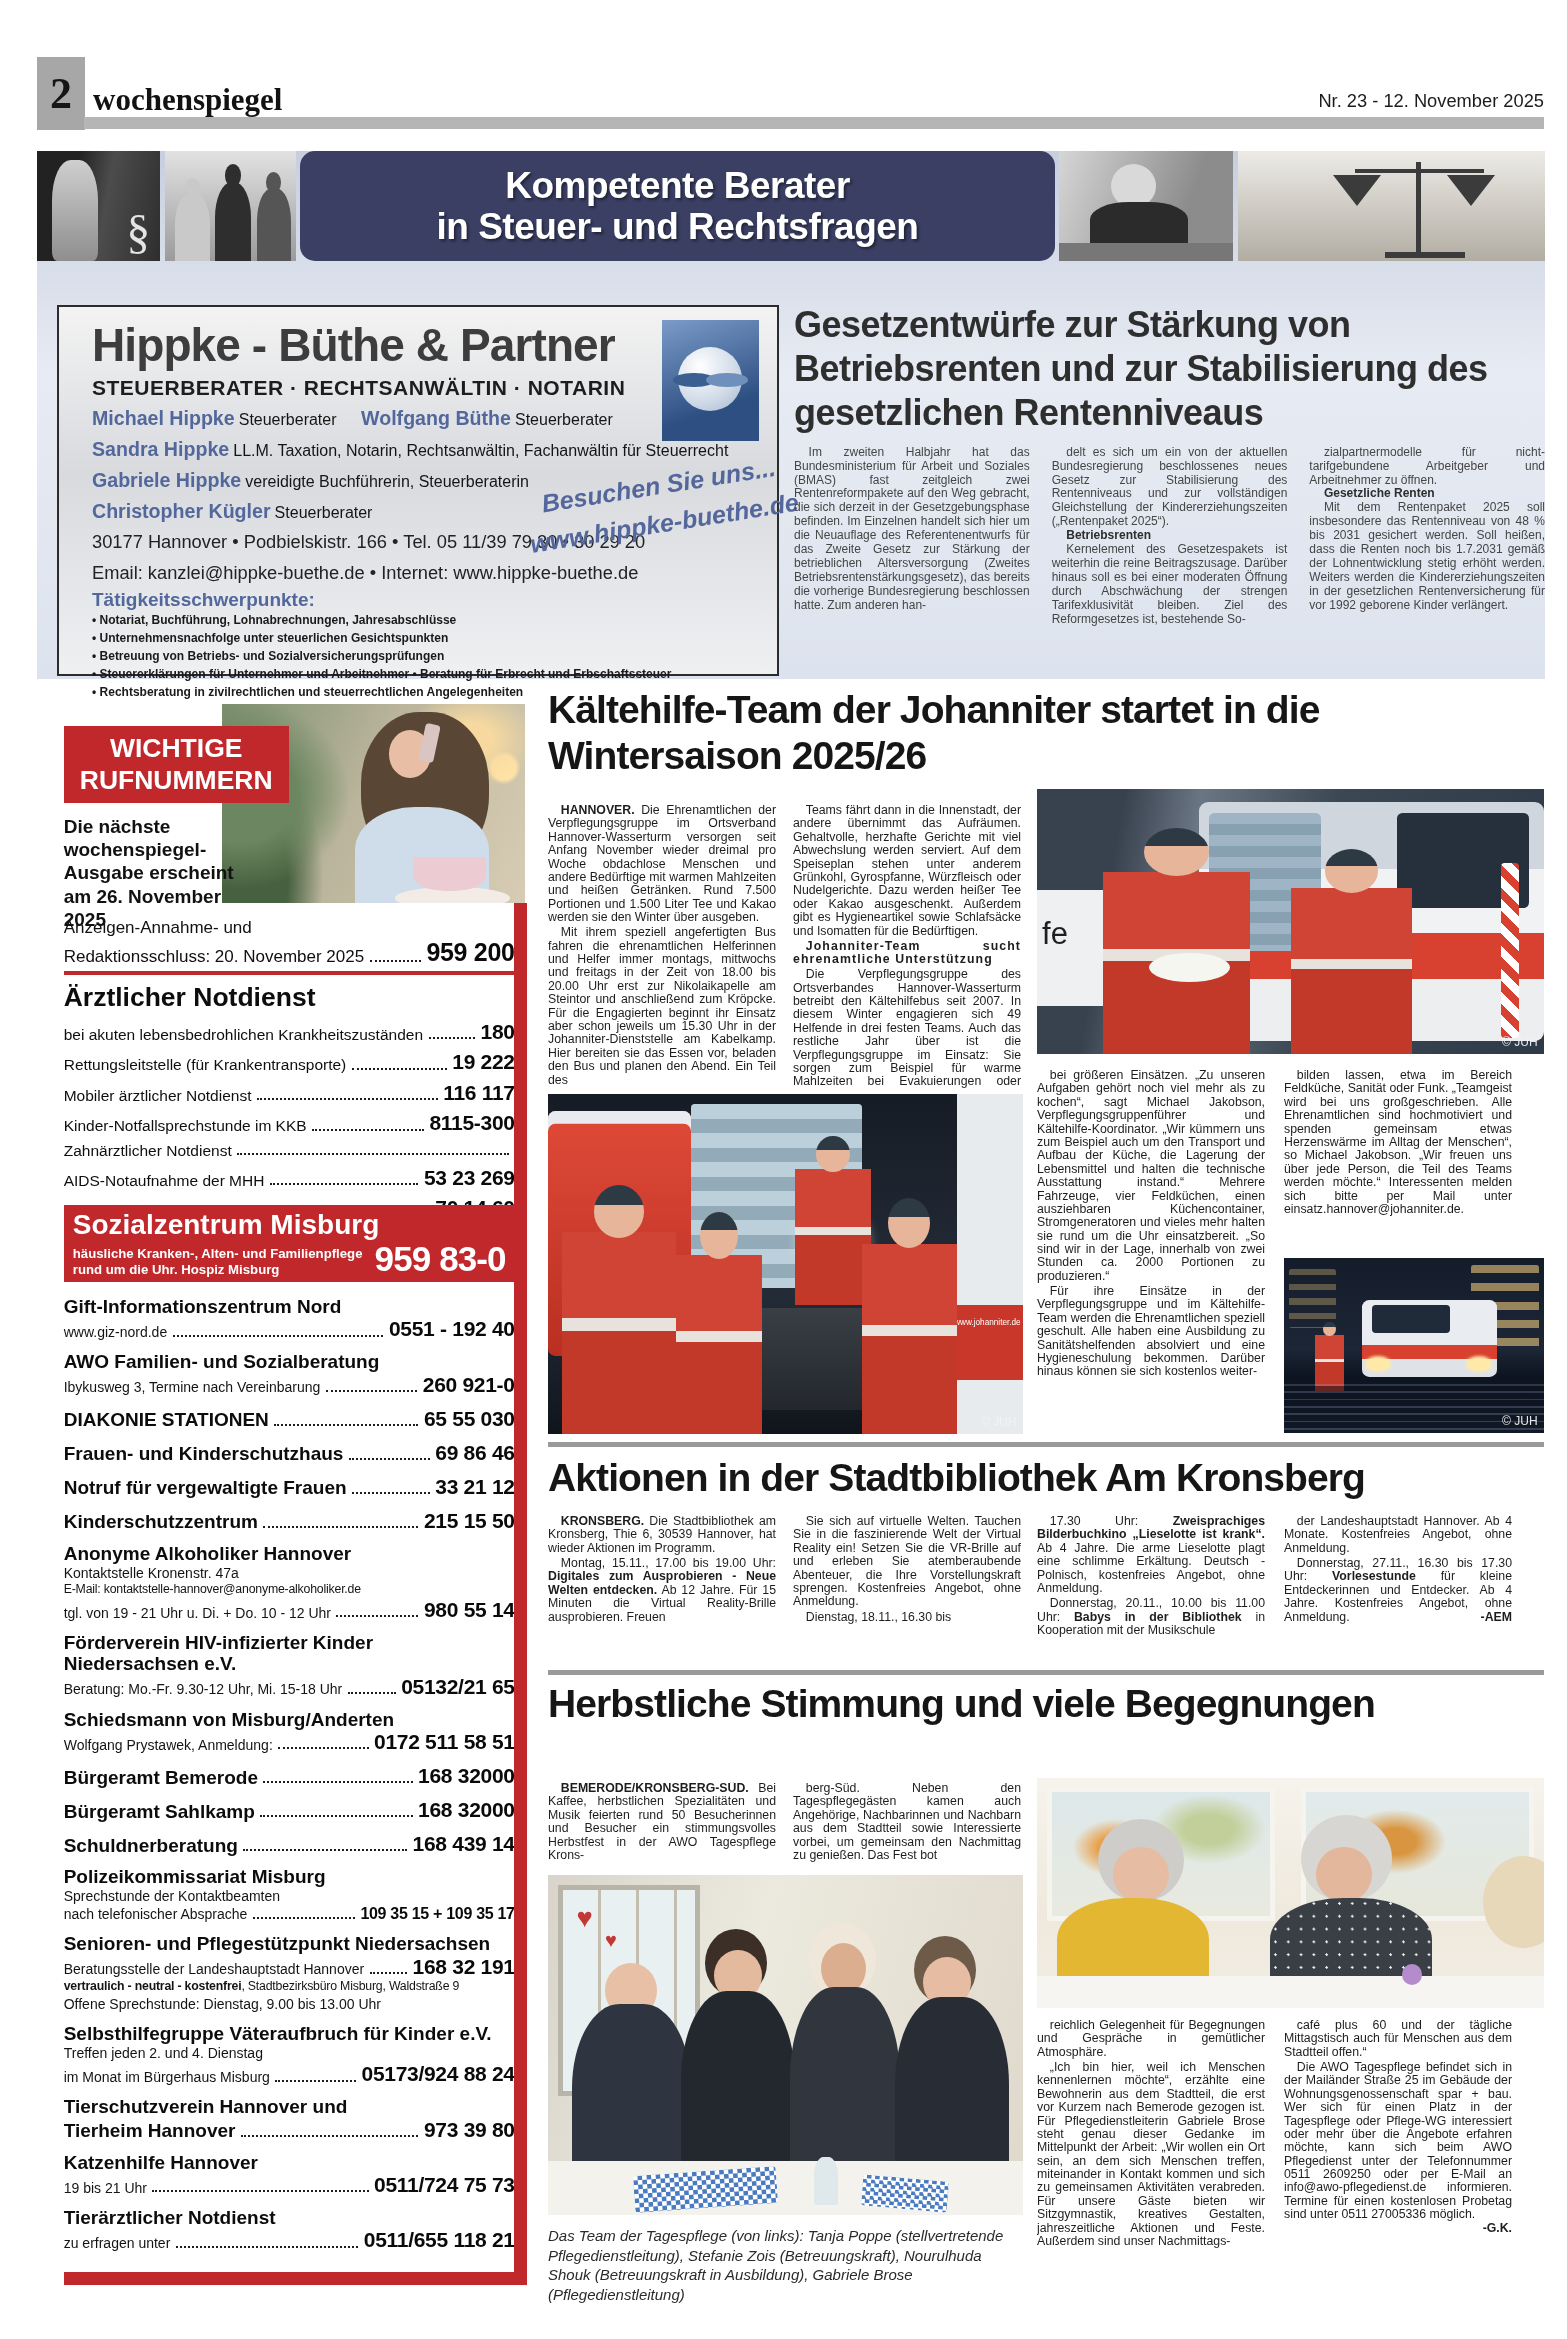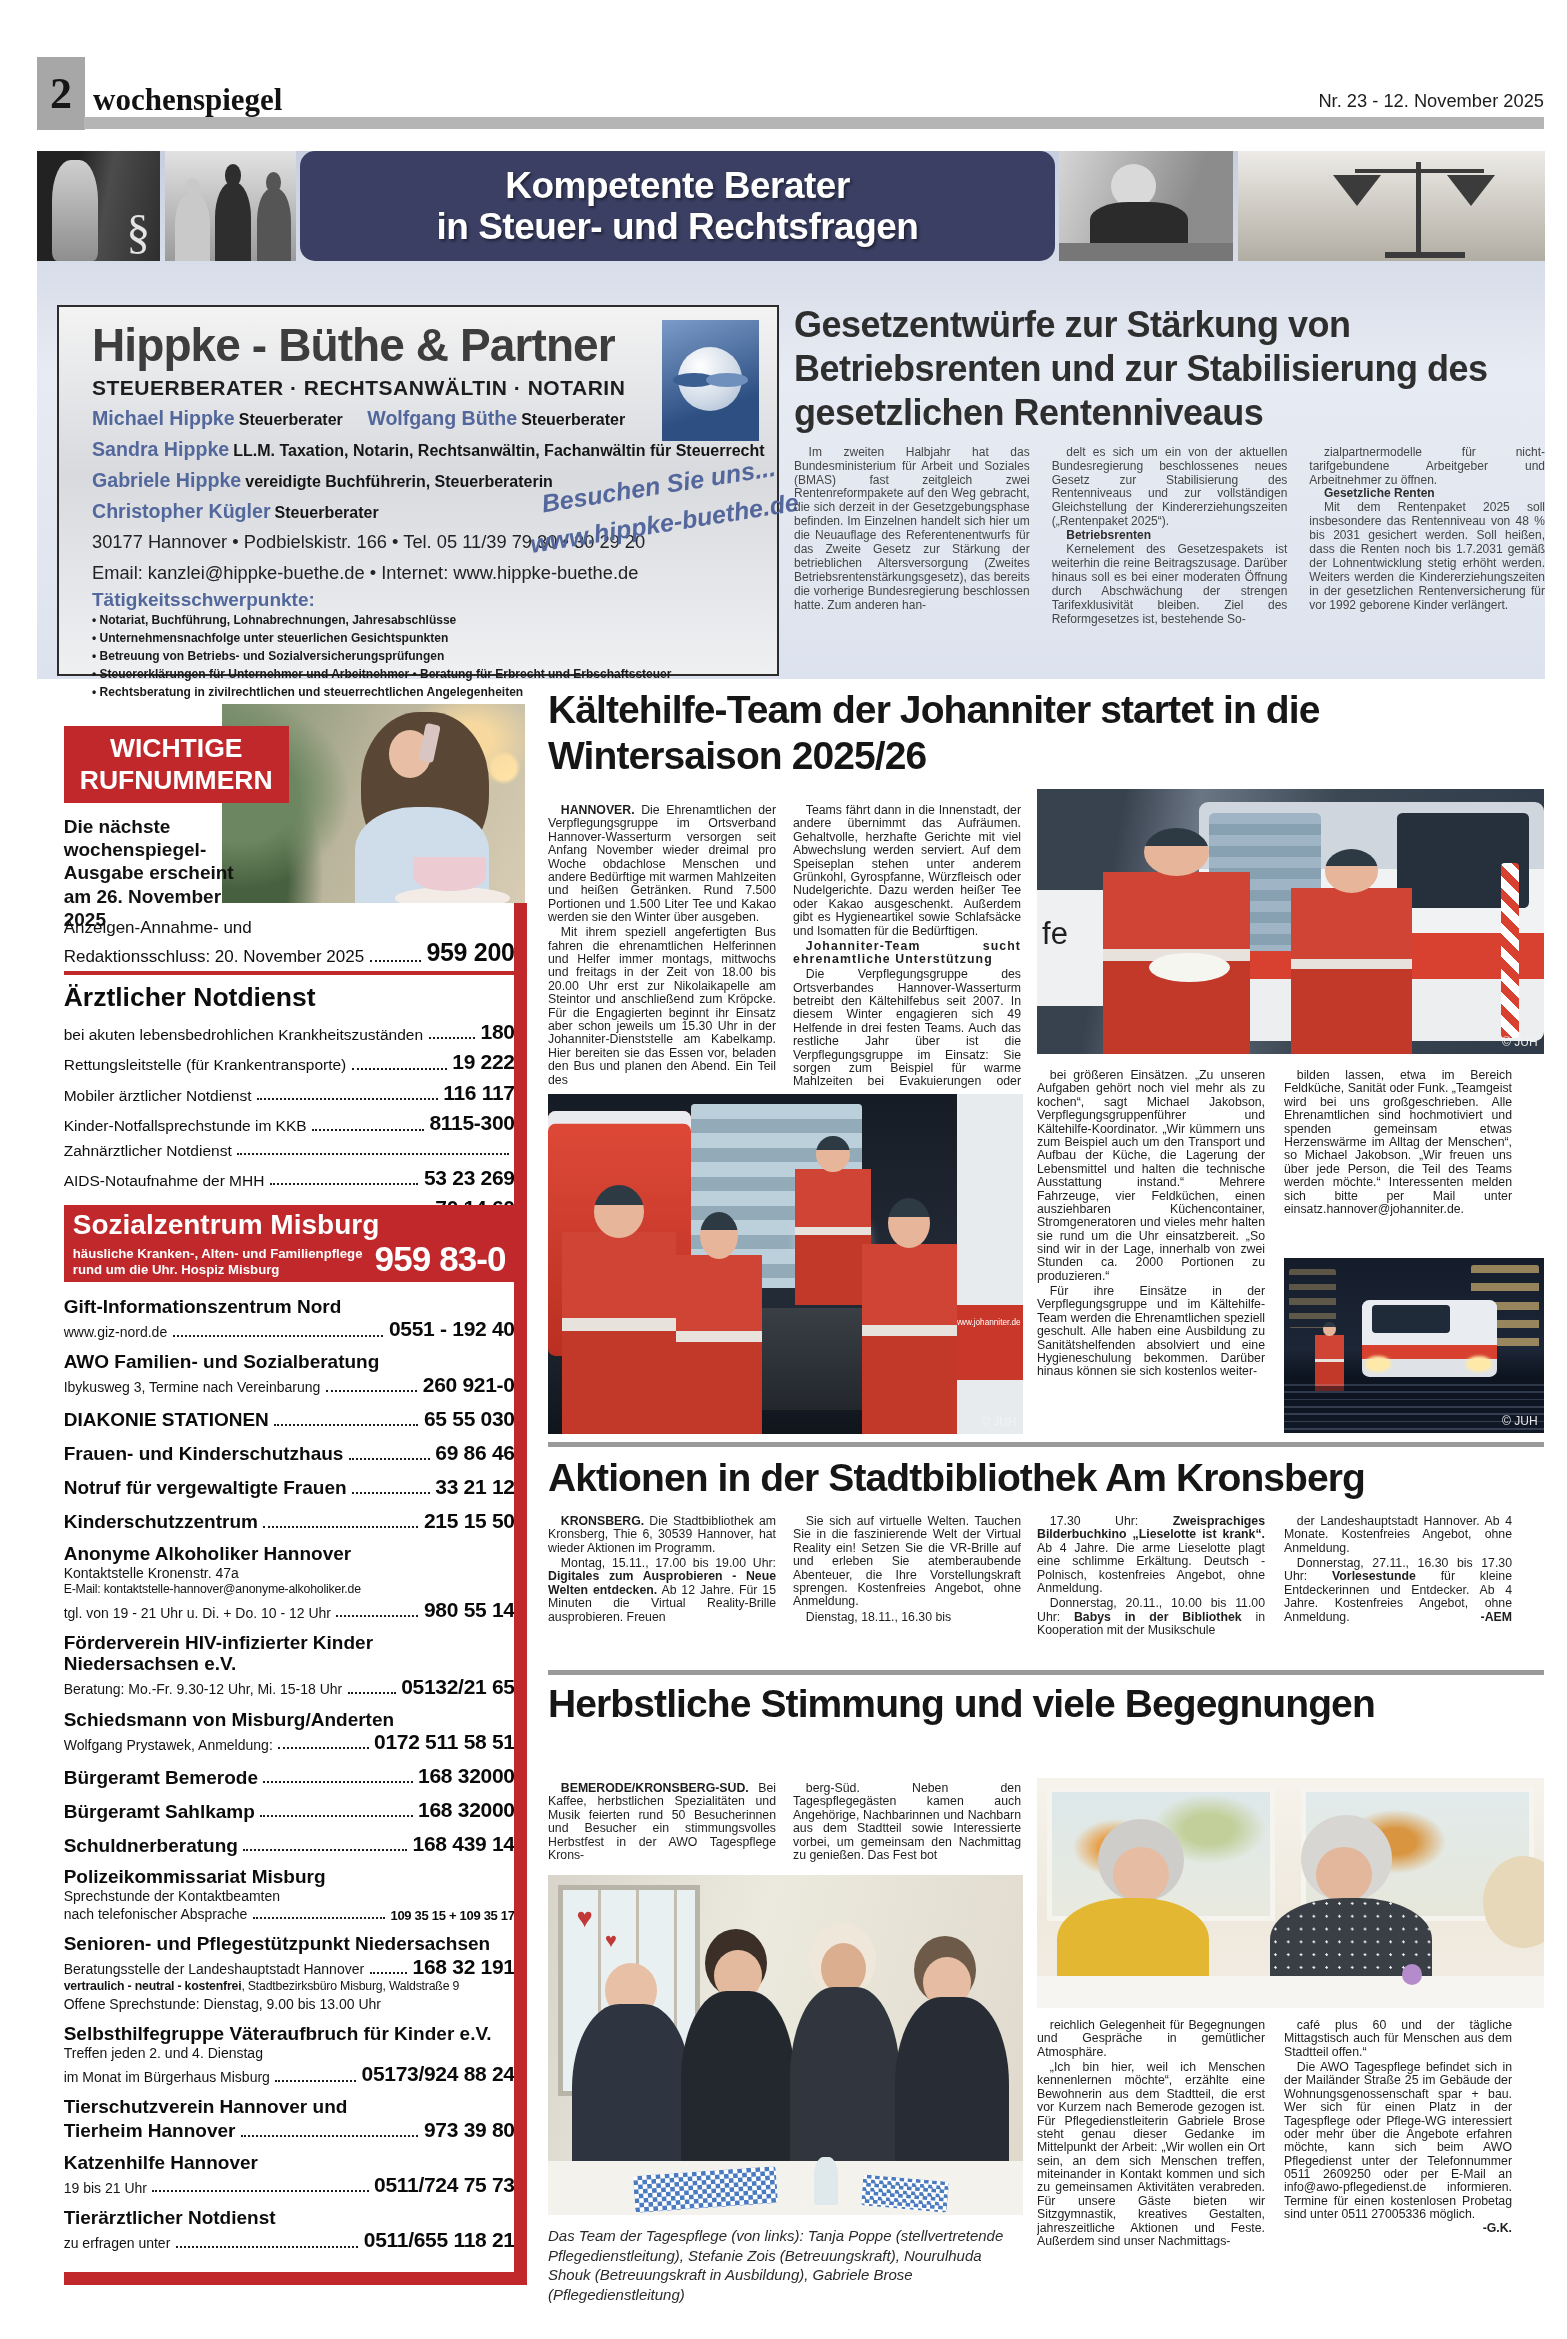--- a/index.html
+++ b/index.html
@@ -28,21 +28,21 @@
   .ph-scales{left:1201px;width:307px;background:linear-gradient(#edebe7,#b2ada3);}
   .sc-bar{position:absolute;background:#3b3b3b;}
   .sc-pan{position:absolute;width:0;height:0;border-left:24px solid transparent;border-right:24px solid transparent;border-top:31px solid #3b3b3b;}
   
   .firm{left:20px;top:154px;width:722px;height:371px;border:2.7px solid #2c2c2c;
         background:linear-gradient(180deg,#f3f3f3,#d8dade 45%,#eef0f2);box-sizing:border-box;padding:11px 0 0 33px;}
   .firm-name{font-size:46px;font-weight:bold;color:#3d3d3d;letter-spacing:-0.9px;}
   .firm-sub{font-size:21px;font-weight:bold;color:#1d1d1d;margin-top:3.7px;letter-spacing:0.5px;}
   .pline{margin-top:6.4px;line-height:1.25;}
   .pname{font-size:19.6px;font-weight:bold;color:#52679b;}
-  .prole{font-size:16px;font-weight:bold;color:#151515;}
+  .prole{font-size:16px;font-weight:normal;color:#151515;}
   .gap18{display:inline-block;width:16.4px;}
   .addr{font-size:18.3px;color:#222;margin-top:8.2px;}
   .focus-t{font-size:19px;font-weight:bold;color:#52679b;margin-top:5.5px;}
   .focus-i{font-size:12px;font-weight:bold;color:#1a1a1a;line-height:1.5;}
   .logo{position:absolute;right:18.3px;top:12.8px;width:97px;height:121px;background:linear-gradient(160deg,#7b9cc9,#2d4f82 70%);}
   .orb{position:absolute;left:16.4px;top:27.4px;width:64px;height:64px;border-radius:50%;
        background:radial-gradient(circle at 35% 30%,#ffffff,#cfd9e6 60%,#9fb4cd);}
   .orb i{position:absolute;left:-5.5px;top:25.6px;width:42px;height:14.6px;background:#3c5f92;border-radius:50%;display:block;}
   .orb b{position:absolute;right:-5.5px;top:25.6px;width:42px;height:14.6px;background:#6f90bd;border-radius:50%;display:block;}
   .promo{position:absolute;left:461px;top:160px;width:283px;transform:rotate(-9deg);
@@ -62,21 +62,21 @@
   .sb-next{left:13.7px;top:111px;width:181px;font-size:19px;font-weight:bold;line-height:1.22;color:#111;}
   .sb-deadline{left:13.7px;top:214px;width:451px;font-size:17px;color:#111;}
   .sb-redrule{left:13.7px;top:267px;width:451px;height:3.7px;background:#c0282c;}
   .sb-h1{left:13.7px;top:278px;font-size:26.5px;font-weight:800;color:#0d0d0d;}
   .sb-emg{left:13.7px;top:316px;width:451px;}
   .row{display:flex;align-items:flex-end;}
   .lead{flex:1;border-bottom:2.3px dotted #1c1c1c;margin:0 5.5px 4.6px;}
   .elabel{font-size:15.5px;color:#0f0f0f;white-space:nowrap;}
   .enum{font-size:21px;font-weight:800;color:#0a0a0a;white-space:nowrap;letter-spacing:-0.3px;}
   .num-big{font-size:25px;}
-  .num-sm{font-size:13px;}
+  .num-sm{font-size:16px;}
   .sb-emg .row{margin-bottom:6.4px;}
   .sozial{left:13.7px;top:501px;width:451px;height:77px;background:#c0282c;color:#fff;box-sizing:border-box;padding:4.6px 9.1px 0;}
   .soz-t{font-size:28px;font-weight:800;line-height:1.05;}
   .soz-row{display:flex;align-items:flex-end;}
   .soz-sub{flex:1;font-size:13.2px;font-weight:bold;line-height:1.25;}
   .soz-num{font-size:35px;font-weight:800;letter-spacing:-0.9px;}
   .sb-list{left:13.7px;top:592px;width:451px;}
   .entry{margin-bottom:10px;}
   .etitle{font-size:19px;font-weight:800;color:#0c0c0c;line-height:1.12;white-space:nowrap;}
   .esub{font-size:14px;color:#141414;line-height:1.3;}

